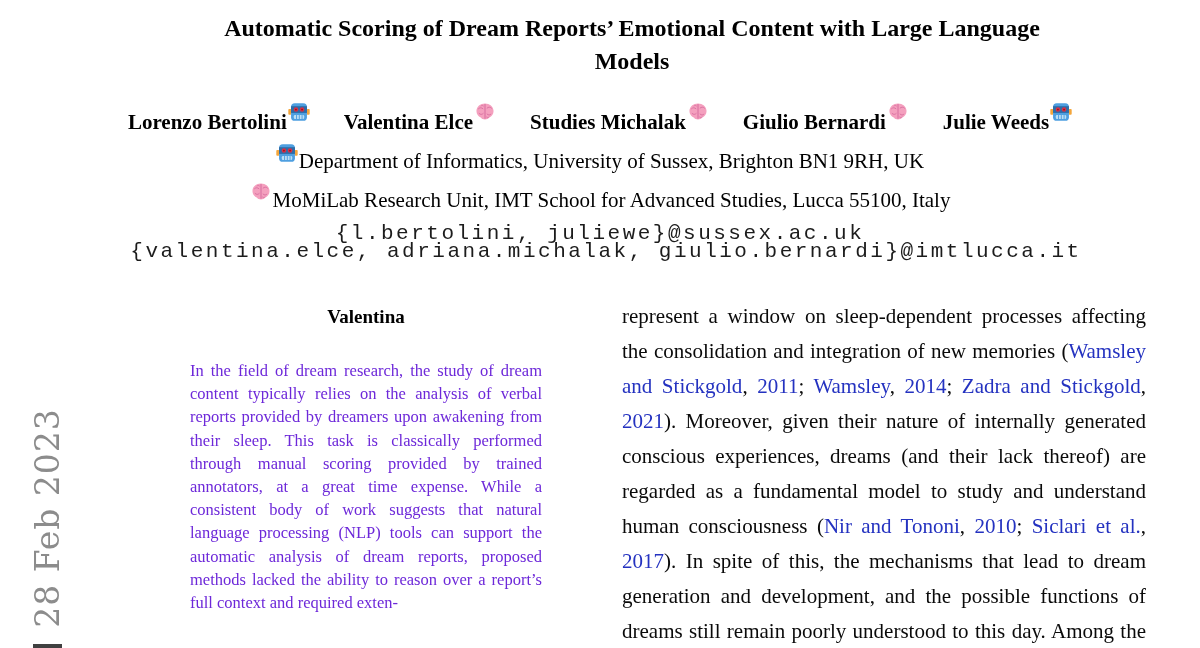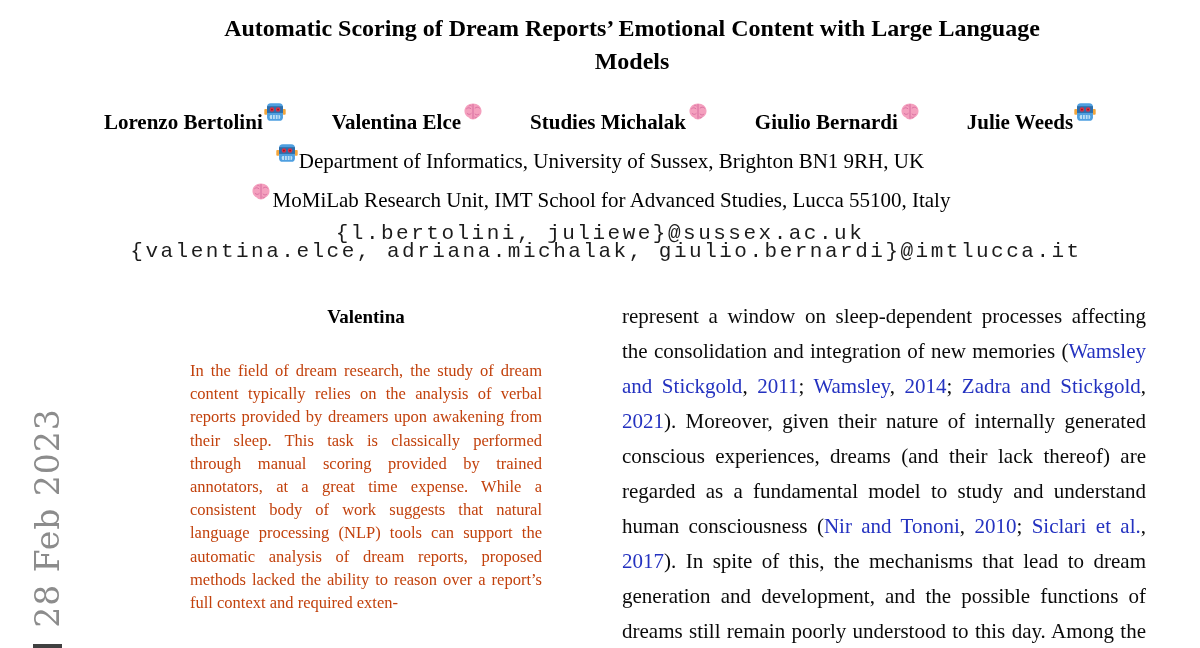--- a/index.html
+++ b/index.html
@@ -21,21 +21,21 @@
     position:absolute; left:33px; top:644px; width:29px; height:5px; background:#404040;
   }
 
   
   .title {
     position:absolute; top:12px; left:0; width:100%; padding:0 155px;
     text-align:center; font-size:24px; font-weight:bold; line-height:33px; color:#000;margin-left:32px;
   }
   .authors {
     position:absolute; top:101px; left:0; width:100%;
-    display:flex; justify-content:center; gap:46px;
+    display:flex; justify-content:center; gap:34px;
     font-size:21px; font-weight:bold; color:#000;
   }
   .author { white-space:nowrap; }
   .sup-icon { display:inline-block; width:22px; height:22px; vertical-align:6px; margin-left:1px; }
   .sup-icon svg { display:block; width:100%; height:100%; }
   .affil {
     position:absolute; left:0; width:100%; text-align:center;
     font-size:21px; color:#000;
   }
   .affil .sup-icon { margin-left:0; margin-right:1px; vertical-align:4px; }
@@ -47,21 +47,21 @@
     font-size:21px; letter-spacing:2.5px; color:#1c1c1c; white-space:nowrap;
   }
   .email-0 { top:222px; }
   .email-1 { top:240px;padding-left:12px; }
 
   
   .abstract-col { position:absolute; left:190px; top:306px; width:352px; }
   .abstract-heading { text-align:center; font-size:19px; font-weight:bold; color:#000; }
   .abstract-text {
     margin-top:31px; font-size:16.5px; line-height:23.2px;
-    text-align:justify; color:#c2410c;
+    text-align:justify; color:#6d28d9;
   }
   .intro-col { position:absolute; left:622px; top:299px; width:524px; }
   .intro-text { font-size:21px; line-height:35px; text-align:justify; color:#0a0a0a; }
   .cite { color:#2432c0; }
 </style>
 </head>
 <body>
 
 <div class="page">
 

